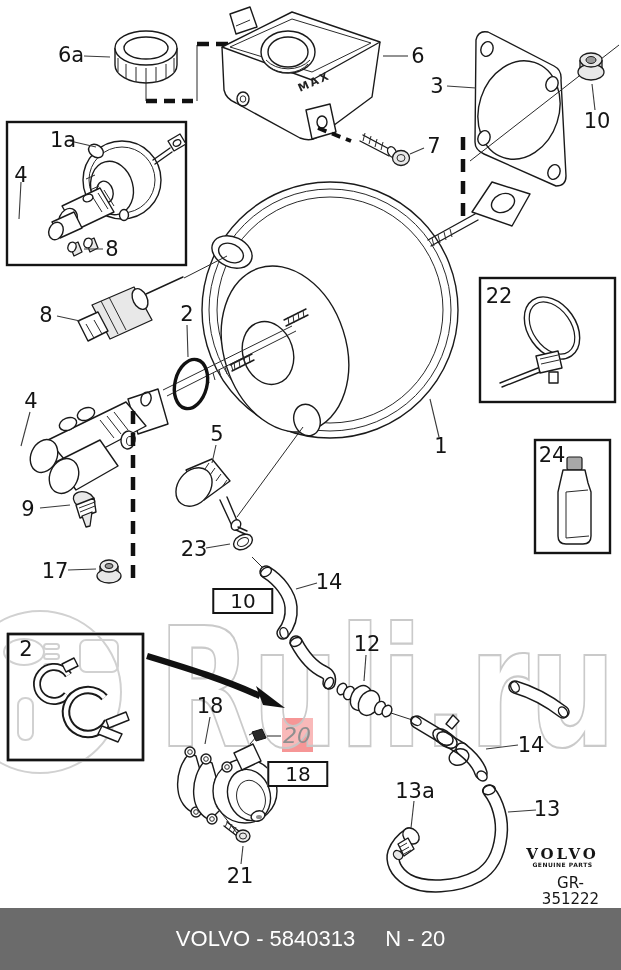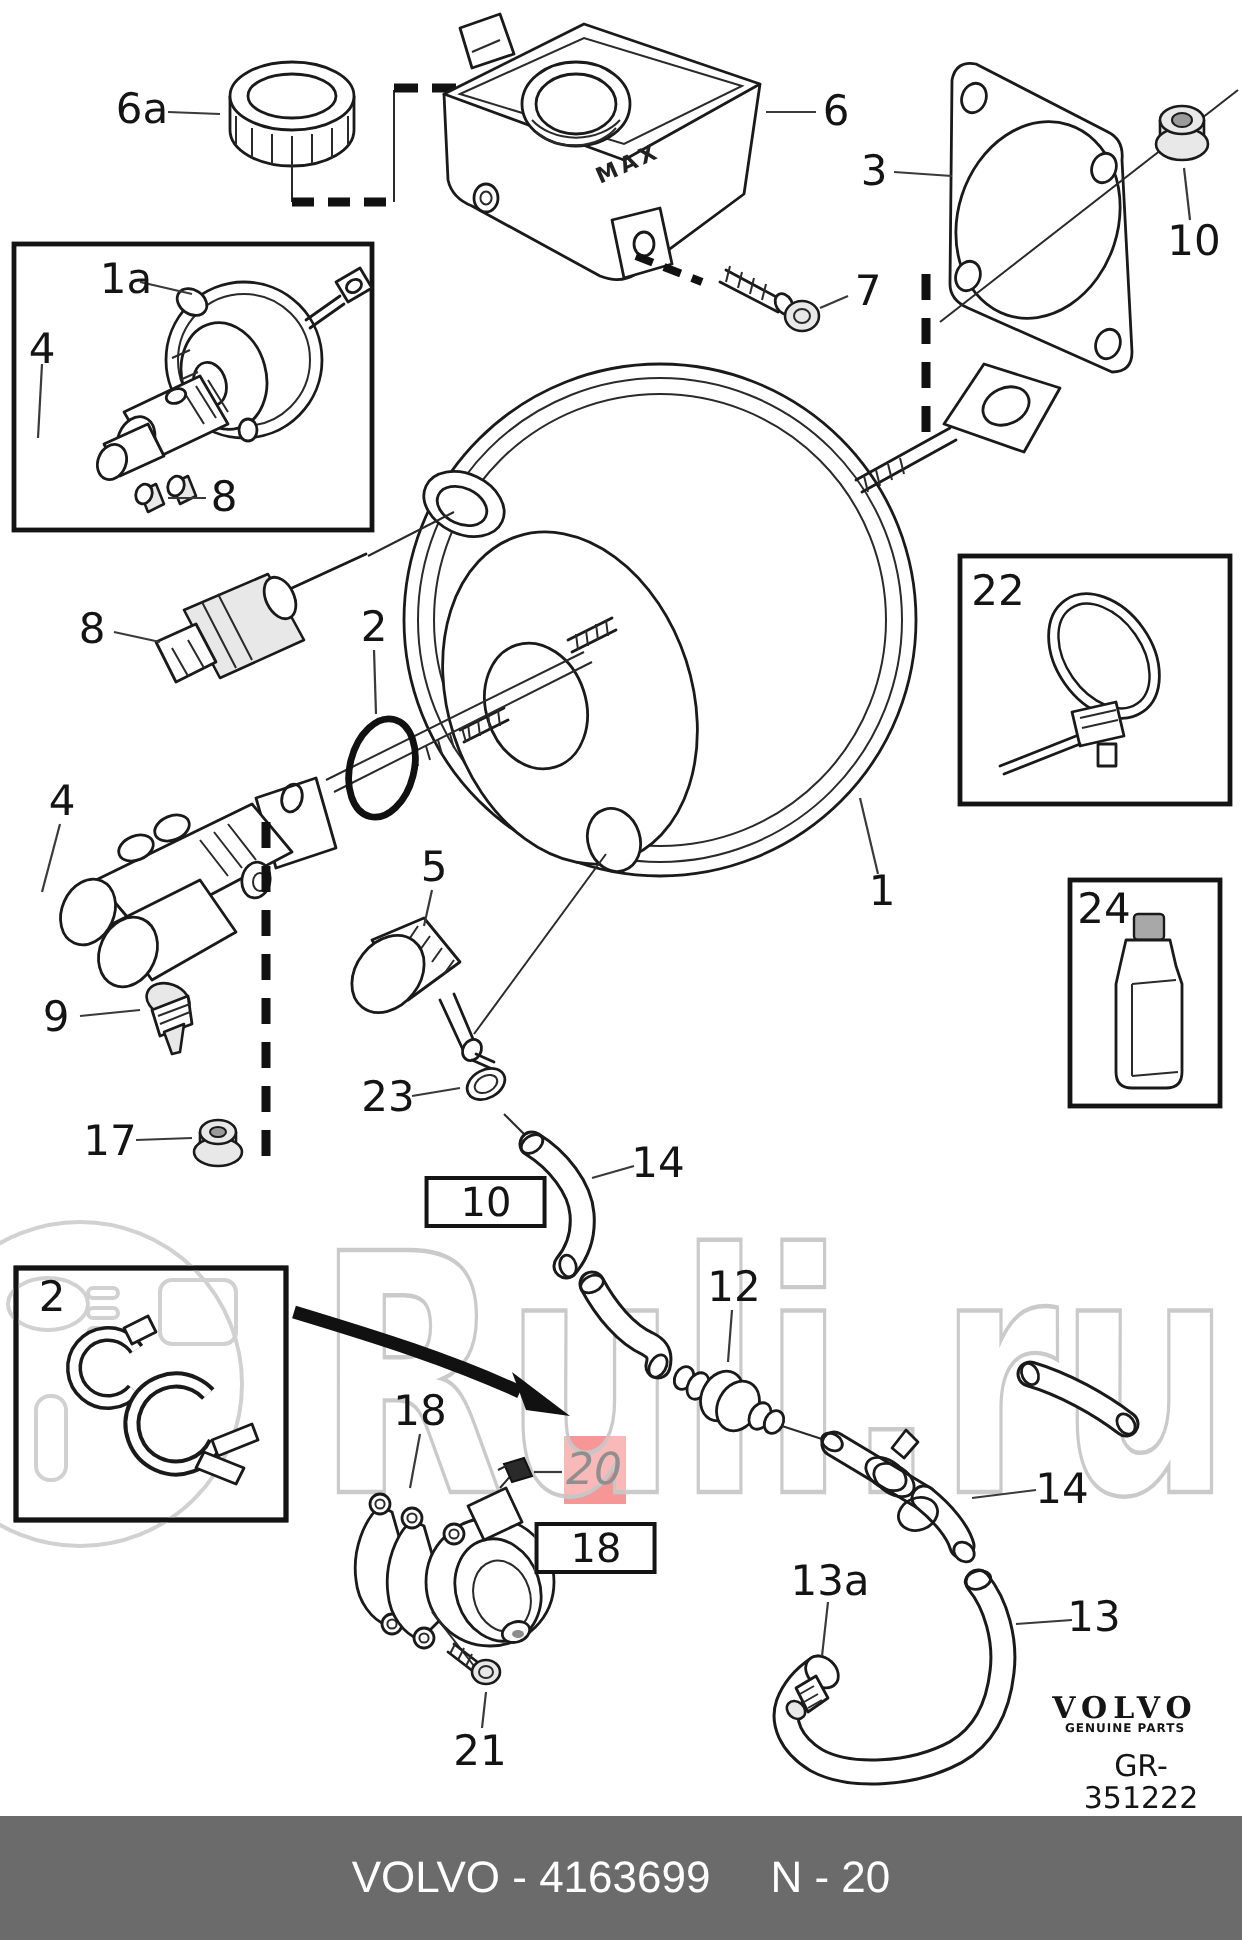--- a/index.html
+++ b/index.html
@@ -400,17 +400,17 @@
   <div class="co" style="left:547px;top:809px">13</div>
   <div class="co" style="left:240px;top:876px">21</div>
 
   <div class="brand">
     <div class="nm">VOLVO</div>
     <div class="tg">GENUINE PARTS</div>
     <div class="cd">GR-351222</div>
   </div>
 
   <div class="footer">
-    <span>VOLVO - 4163699</span>
+    <span>VOLVO - 5840313</span>
     <span>N - 20</span>
   </div>
 
 </div>
 
 </body></html>

